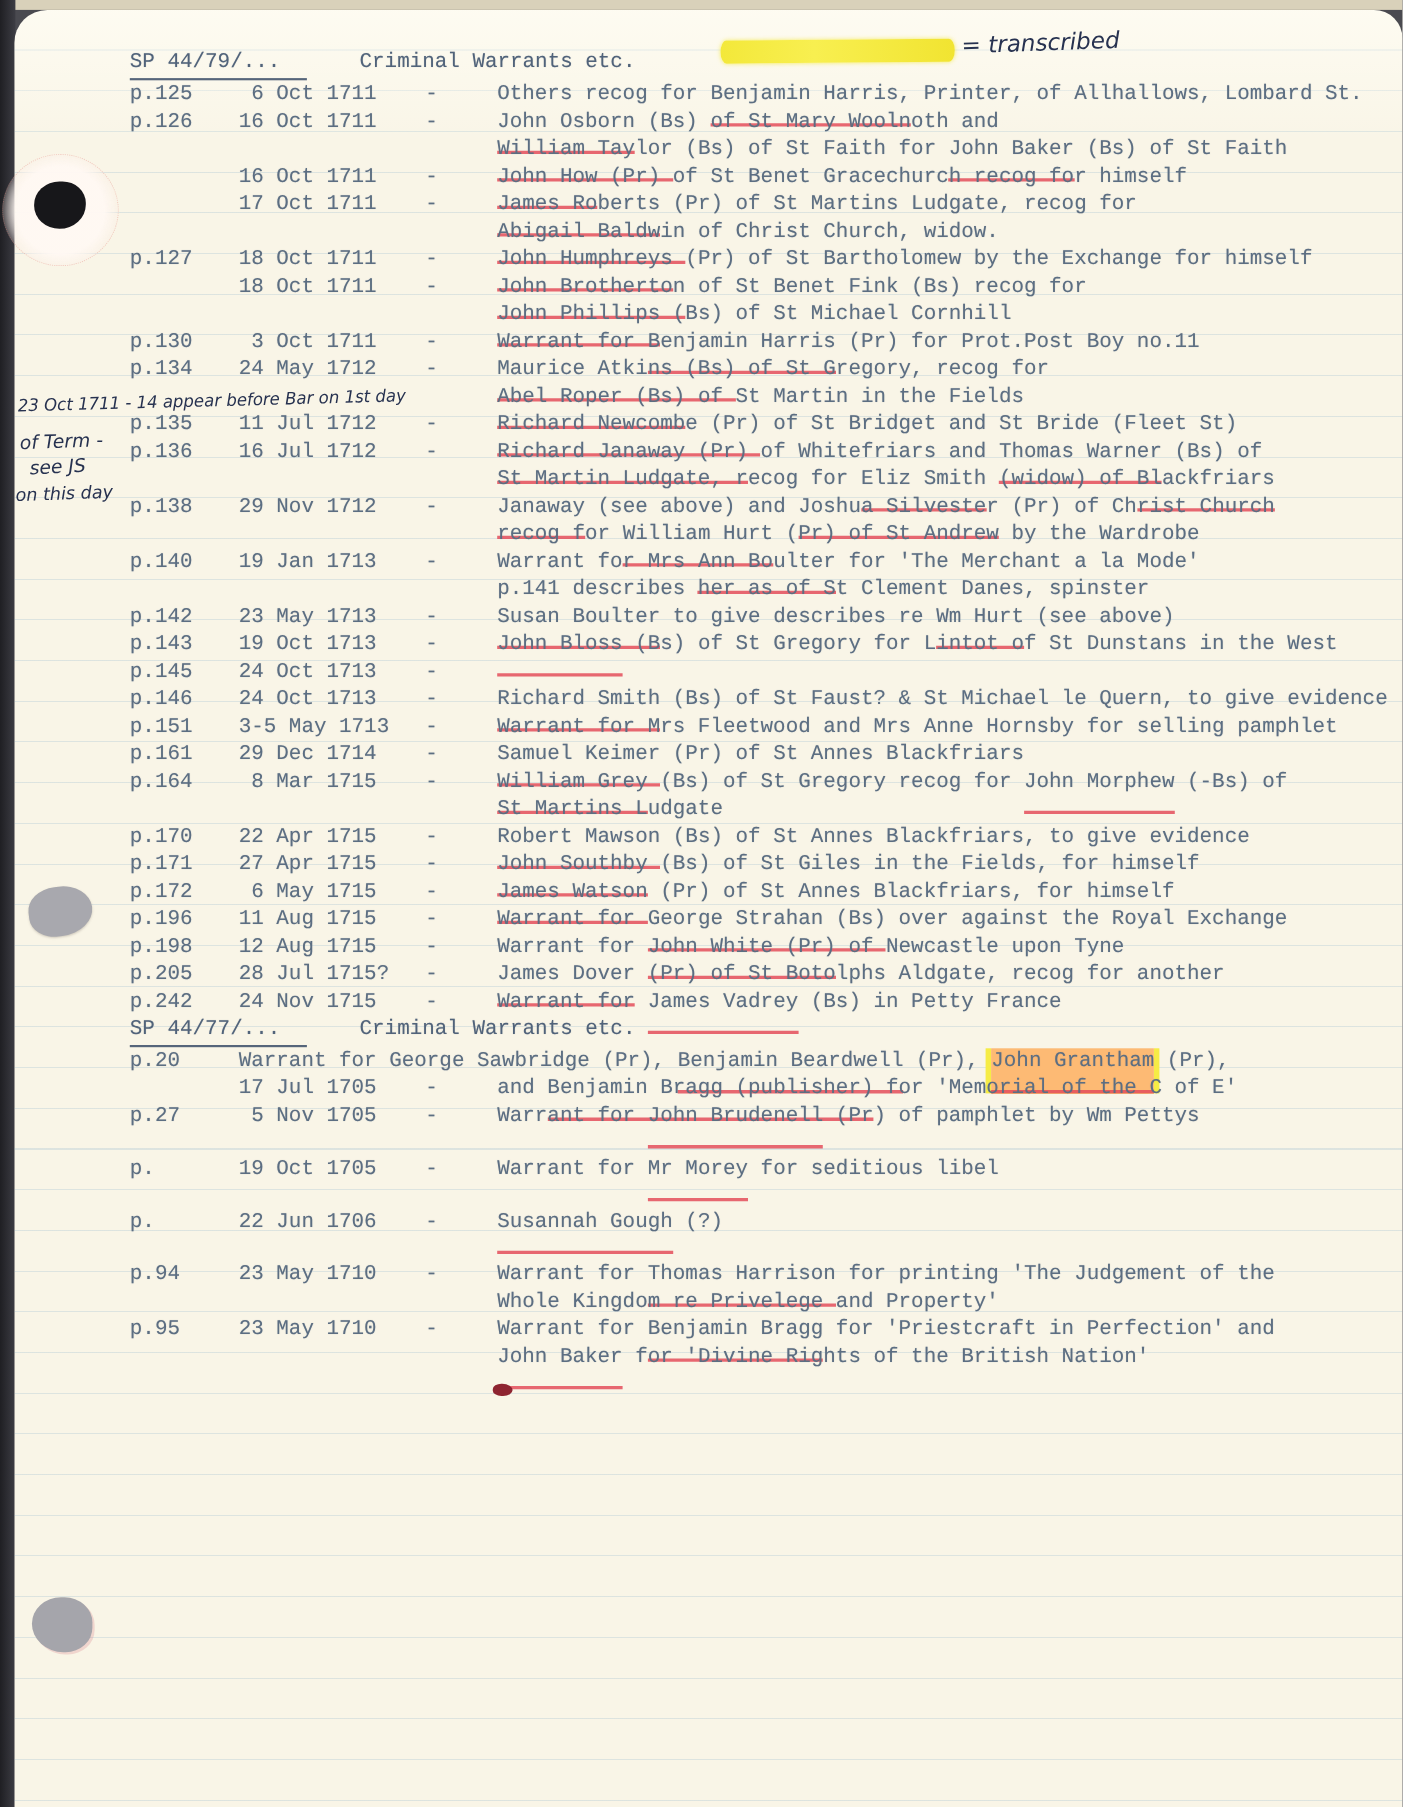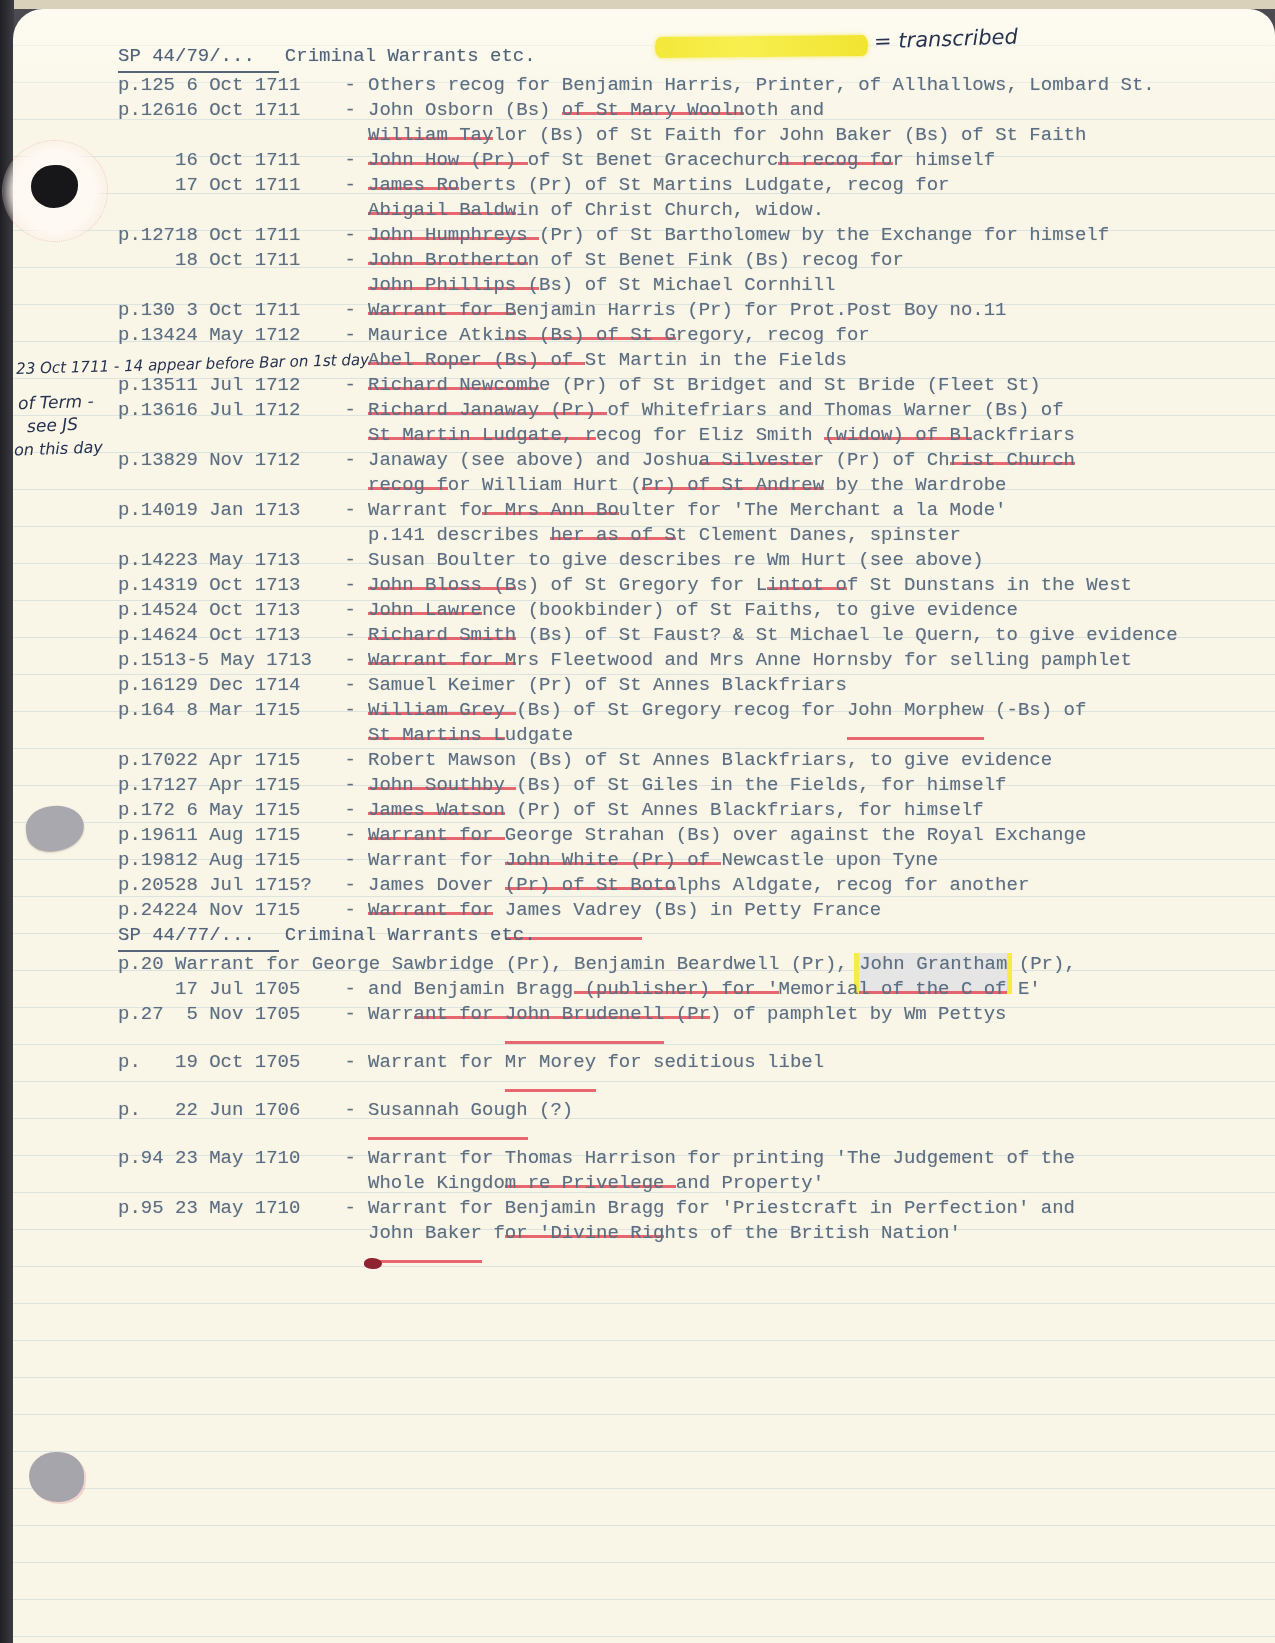--- a/index.html
+++ b/index.html
@@ -30,29 +30,29 @@
     border:1px dotted rgba(225,130,118,.35);z-index:4;}
   #hole1{left:31px;top:165px;width:47px;height:43px;background:#17171a;border-radius:50% 46% 52% 50%;}
   #hole2{left:26px;top:806px;width:58px;height:45px;background:#a8a8ae;border-radius:48% 52% 55% 45%;transform:rotate(-7deg);box-shadow:0 1px 2px rgba(120,110,100,.3);}
   #hole3{left:29px;top:1452px;width:55px;height:50px;background:#a5a5ab;border-radius:50% 48% 46% 54%;box-shadow:2px 2px 0 rgba(215,120,130,.25);}
   
   #doc{
     position:absolute;left:118px;top:44px;right:8px;z-index:6;
     font-size:19px;color:#5c6e82;
     text-shadow:0 0 1px rgba(92,110,130,.35);
   }
-  .row{display:flex;line-height:25px;align-items:baseline;}
+  .row{display:flex;line-height:25px;align-items:baseline;gap:42px;}
   .gap{}
   .gap-lg{margin-top:23px;}
   .col-page{width:57px;flex:none;white-space:pre;}
   .col-date{width:193px;flex:none;display:flex;justify-content:space-between;
     box-sizing:border-box;padding-right:12px;white-space:pre;font-family:Liberation Mono, monospace;}
   .col-text{white-space:pre-wrap;flex:1;}
   .seg.u{border-bottom:3px solid rgba(228,78,90,.85);padding-bottom:16px;}
-  .seg.h{background:#e5e5e5;box-shadow:-5px 0 0 #f6ec45,5px 0 0 #f6ec45;}
+  .seg.h{background:#fdba74;box-shadow:-5px 0 0 #f6ec45,5px 0 0 #f6ec45;}
   .seg.blob{position:relative;}
   .seg.blob::after{content:"";position:absolute;left:-4px;bottom:-9px;width:18px;height:11px;
     background:#8e2430;border-radius:50% 60% 55% 50%;}
   .heading{color:#51637a;}
   .heading .ref{border-bottom:2px solid #56657a;padding-bottom:2px;padding-right:24px;margin-right:6px;white-space:pre;}
   .heading .title{white-space:pre;}
   
   .hand{
     position:absolute;z-index:7;color:#273250;
     font-family:"DejaVu Sans",sans-serif;font-style:italic;
@@ -195,21 +195,20 @@
         <span class="col-text"><span class="seg u">Susan Boulter</span><span class="seg"> to give describes re </span><span class="seg u">Wm Hurt</span><span class="seg"> (see above)</span></span>
       </div>
       <div class="row gap">
         <span class="col-page">p.143</span>
         <span class="col-date"><span class="d">19 Oct 1713</span><span class="sep">-</span></span>
         <span class="col-text"><span class="seg u">John Bloss</span><span class="seg"> (Bs) of St Gregory for Lintot of St Dunstans in the West</span></span>
       </div>
       <div class="row gap">
         <span class="col-page">p.145</span>
         <span class="col-date"><span class="d">24 Oct 1713</span><span class="sep">-</span></span>
-        <span class="col-text"><span class="seg u">John Lawrence</span><span class="seg"> (bookbinder) of St Faiths, to give evidence</span></span>
       </div>
       <div class="row gap">
         <span class="col-page">p.146</span>
         <span class="col-date"><span class="d">24 Oct 1713</span><span class="sep">-</span></span>
         <span class="col-text"><span class="seg u">Richard Smith</span><span class="seg"> (Bs) of St Faust? &amp; St Michael le Quern, to give evidence</span></span>
       </div>
       <div class="row gap">
         <span class="col-page">p.151</span>
         <span class="col-date"><span class="d">3-5 May 1713</span><span class="sep">-</span></span>
         <span class="col-text"><span class="seg">Warrant for Mrs Fleetwood and Mrs Anne Hornsby for selling pamphlet</span></span>

